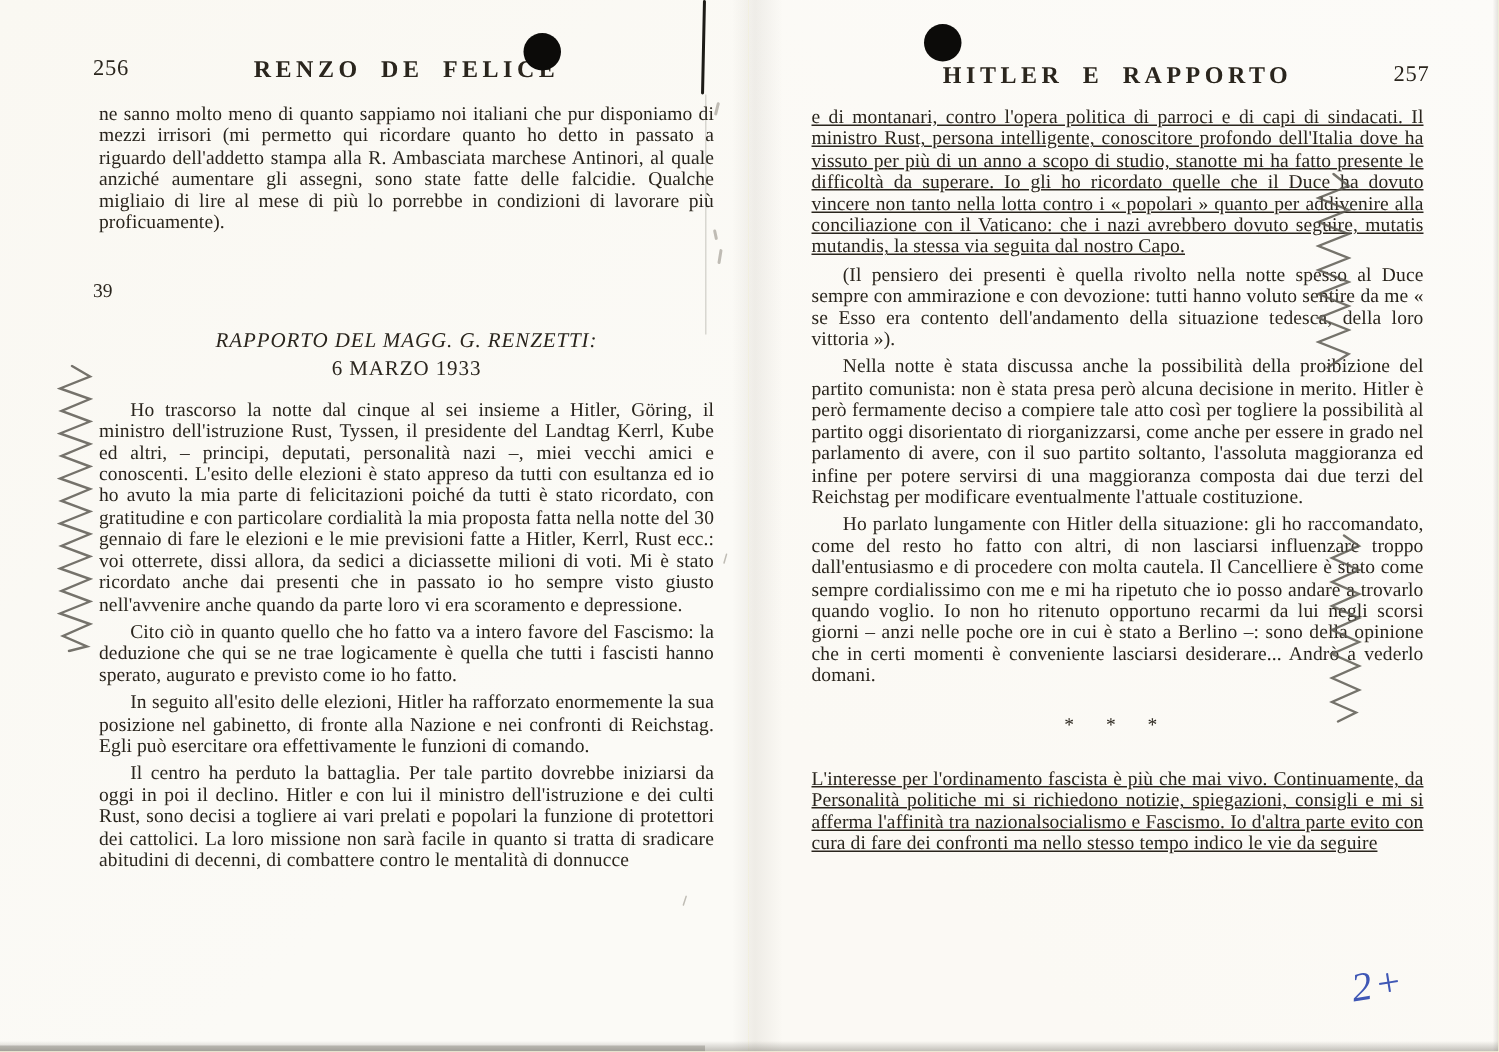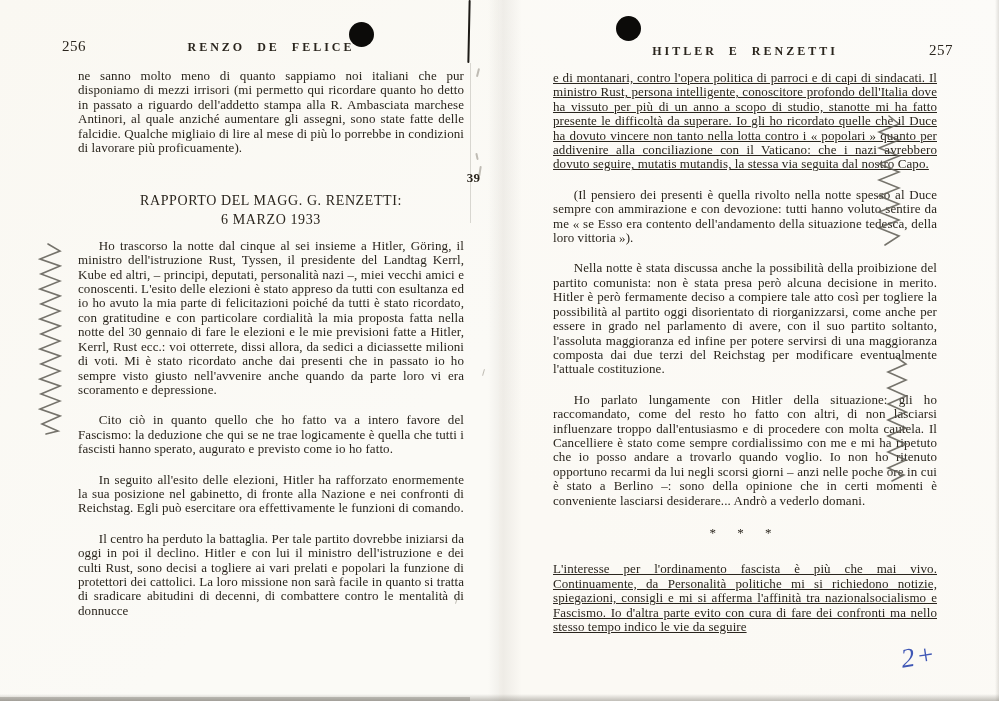--- a/index.html
+++ b/index.html
@@ -14,33 +14,33 @@
   .page-right { left:499px; width:500px; background:linear-gradient(225deg,#fcfbf8 0%,#fbf9f4 80%); }
   .seam {
     position:absolute; left:488px; top:0; width:34px; height:701px;
     background:linear-gradient(to right, rgba(0,0,0,0), rgba(70,62,48,.07) 45%, rgba(0,0,0,0));
   }
   .content { position:absolute; text-align:justify; font-size:13px; line-height:14.4px; letter-spacing:.08px; }
   .content-left  { left:62px;  top:40px; width:418px; }
   .content-right { left:537px; top:44px; width:416px; }
 
   .header { position:relative; height:17px; font-size:12.5px; }
-  .running-header { display:block; text-align:center; font-weight:bold; letter-spacing:3px; word-spacing:6px; font-size:12px; }
+  .running-header { display:block; text-align:center; font-weight:bold; letter-spacing:3px; word-spacing:6px; font-size:16px; }
   .pagenum { position:absolute; top:-1px; font-size:15px; letter-spacing:.5px; }
   .pagenum-left  { left:0; }
   .pagenum-right { right:0; }
 
-  p { margin:16px; text-indent:1.6em; }
+  p { margin:4px; text-indent:1.6em; }
   p.noindent { text-indent:0; }
   .content-left  p.first { margin-top:12px; }
   .content-right p.first { margin-top:10px;text-decoration:underline; }
 
-  .section-number { text-align:right; margin-top:12px; font-size:13px; text-indent:0;font-weight:bold; }
+  .section-number { text-align:left; margin-top:32px; font-size:13px; text-indent:0; }
   .section-title  { text-align:center; font-size:14px; letter-spacing:.6px; line-height:19px; text-indent:0; }
-  .section-title.l1 { margin-top:5px; }
+  .section-title.l1 { margin-top:16px;font-style:italic; }
   .para-after-title { margin-top:10px; }
 
   .separator { text-align:center; margin-top:18px; letter-spacing:9px; font-size:13px; text-indent:0; }
   .closing-para { margin-top:22px;text-decoration:underline; }
 
   .hole-punch { position:absolute; width:25px; height:25px; border-radius:50%; background:#0c0b09; }
   .hole-left  { left:349px; top:22px; }
   .hole-right { left:616px; top:16px; }
 
   .zigzag { position:absolute; }
@@ -97,21 +97,21 @@
     <div class="section-title l1">RAPPORTO DEL MAGG. G. RENZETTI:</div>
     <div class="section-title">6 MARZO 1933</div>
     <p class="para-after-title">Ho trascorso la notte dal cinque al sei insieme a Hitler, Göring, il ministro dell'istruzione Rust, Tyssen, il presidente del Landtag Kerrl, Kube ed altri, – principi, deputati, personalità nazi –, miei vecchi amici e conoscenti. L'esito delle elezioni è stato appreso da tutti con esultanza ed io ho avuto la mia parte di felicitazioni poiché da tutti è stato ricordato, con gratitudine e con particolare cordialità la mia proposta fatta nella notte del 30 gennaio di fare le elezioni e le mie previsioni fatte a Hitler, Kerrl, Rust ecc.: voi otterrete, dissi allora, da sedici a diciassette milioni di voti. Mi è stato ricordato anche dai presenti che in passato io ho sempre visto giusto nell'avvenire anche quando da parte loro vi era scoramento e depressione.</p>
     <p>Cito ciò in quanto quello che ho fatto va a intero favore del Fascismo: la deduzione che qui se ne trae logicamente è quella che tutti i fascisti hanno sperato, augurato e previsto come io ho fatto.</p>
     <p>In seguito all'esito delle elezioni, Hitler ha rafforzato enormemente la sua posizione nel gabinetto, di fronte alla Nazione e nei confronti di Reichstag. Egli può esercitare ora effettivamente le funzioni di comando.</p>
     <p>Il centro ha perduto la battaglia. Per tale partito dovrebbe iniziarsi da oggi in poi il declino. Hitler e con lui il ministro dell'istruzione e dei culti Rust, sono decisi a togliere ai vari prelati e popolari la funzione di protettori dei cattolici. La loro missione non sarà facile in quanto si tratta di sradicare abitudini di decenni, di combattere contro le mentalità di donnucce</p>
   </div>
 
   <div class="content content-right">
     <div class="header">
-      <span class="running-header">HITLER E RENZETTI</span>
+      <span class="running-header">HITLER E RAPPORTO</span>
       <span class="pagenum pagenum-right">257</span>
     </div>
     <p class="noindent first">e di montanari, contro l'opera politica di parroci e di capi di sindacati. Il ministro Rust, persona intelligente, conoscitore profondo dell'Italia dove ha vissuto per più di un anno a scopo di studio, stanotte mi ha fatto presente le difficoltà da superare. Io gli ho ricordato quelle che il Duce ha dovuto vincere non tanto nella lotta contro i « popolari » quanto per addivenire alla conciliazione con il Vaticano: che i nazi avrebbero dovuto seguire, mutatis mutandis, la stessa via seguita dal nostro Capo.</p>
     <p>(Il pensiero dei presenti è quella rivolto nella notte spesso al Duce sempre con ammirazione e con devozione: tutti hanno voluto sentire da me « se Esso era contento dell'andamento della situazione tedesca, della loro vittoria »).</p>
     <p>Nella notte è stata discussa anche la possibilità della proibizione del partito comunista: non è stata presa però alcuna decisione in merito. Hitler è però fermamente deciso a compiere tale atto così per togliere la possibilità al partito oggi disorientato di riorganizzarsi, come anche per essere in grado nel parlamento di avere, con il suo partito soltanto, l'assoluta maggioranza ed infine per potere servirsi di una maggioranza composta dai due terzi del Reichstag per modificare eventualmente l'attuale costituzione.</p>
     <p>Ho parlato lungamente con Hitler della situazione: gli ho raccomandato, come del resto ho fatto con altri, di non lasciarsi influenzare troppo dall'entusiasmo e di procedere con molta cautela. Il Cancelliere è stato come sempre cordialissimo con me e mi ha ripetuto che io posso andare a trovarlo quando voglio. Io non ho ritenuto opportuno recarmi da lui negli scorsi giorni – anzi nelle poche ore in cui è stato a Berlino –: sono della opinione che in certi momenti è conveniente lasciarsi desiderare... Andrò a vederlo domani.</p>
     <div class="separator">* * *</div>
     <p class="noindent closing-para">L'interesse per l'ordinamento fascista è più che mai vivo. Continuamente, da Personalità politiche mi si richiedono notizie, spiegazioni, consigli e mi si afferma l'affinità tra nazionalsocialismo e Fascismo. Io d'altra parte evito con cura di fare dei confronti ma nello stesso tempo indico le vie da seguire</p>
   </div>
 

